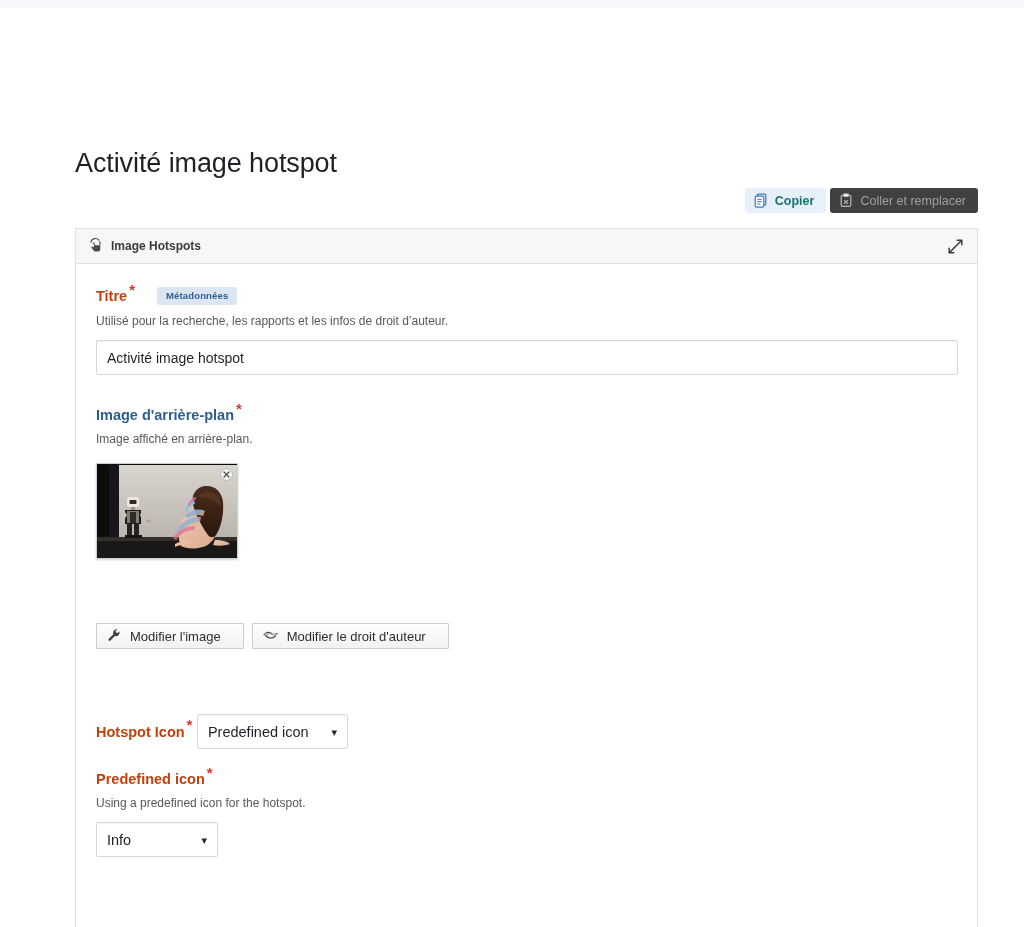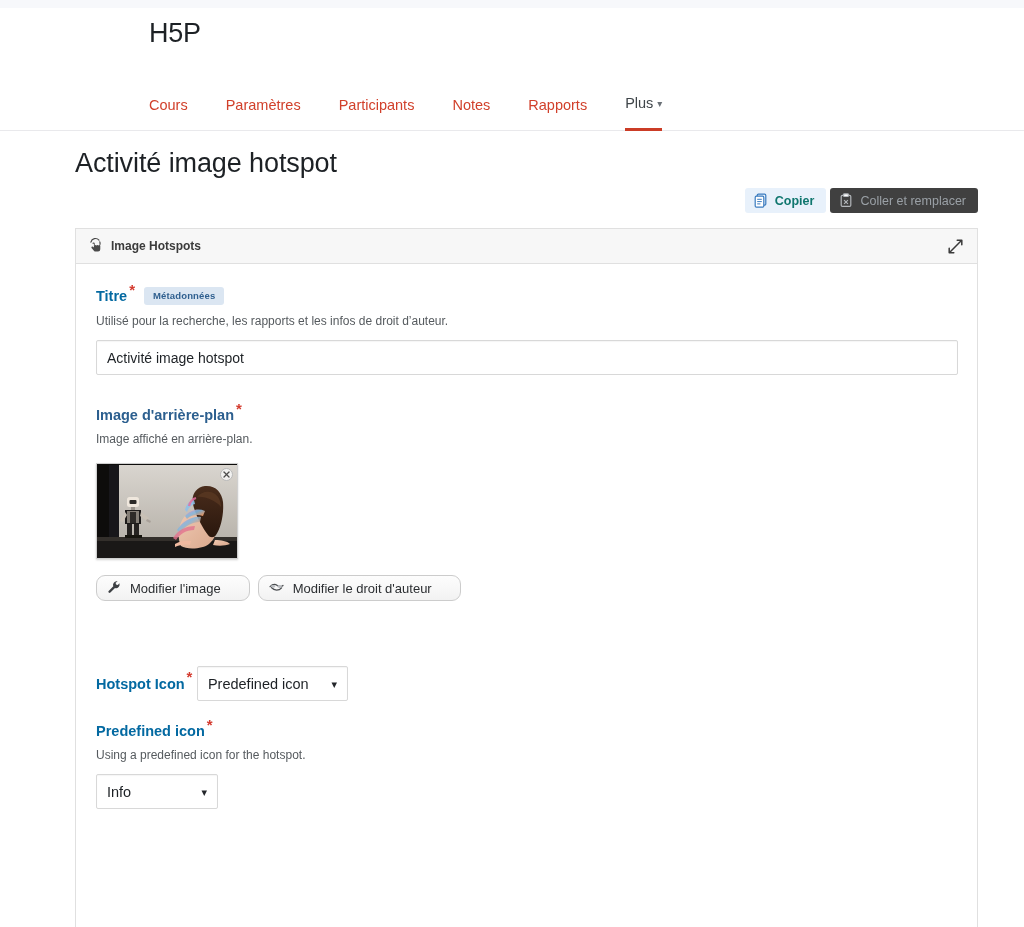--- a/index.html
+++ b/index.html
@@ -84,28 +84,28 @@
     position: absolute; right: 12px; top: 50%; transform: translateY(-50%);
     width: 20px; height: 20px; cursor: pointer;
     display: flex; align-items: center; justify-content: center;
   }
 
   .panel-body { padding: 22px 20px 0 20px; }
 
   
   .field { margin-bottom: 0; }
   .flabel {
-    font-size: 14.5px; font-weight: 700; color: #0369a1;
+    font-size: 14.5px; font-weight: 700; color: #c2410c;
     display: inline-block; line-height: 20px;
   }
   .flabel.link { color: #2c5f8f; }
   .req { color: #d43b2f; font-size: 15px; font-weight: 700; margin-left: 2px;
          vertical-align: super; line-height: 0; }
   .badge {
-    display: inline-block; margin-left: 9px;
+    display: inline-block; margin-left: 22px;
     background: #dbe6f2; color: #2f5f8f;
     font-size: 9.5px; font-weight: 700; letter-spacing: 0.15px;
     padding: 3px 9px 4px 9px; border-radius: 3px;
     position: relative; top: -2px; cursor: pointer;
   }
   .fdesc {
     font-size: 12px; color: #555a5e; margin-top: 6px; line-height: 16px;
   }
   .ftext {
     display: block; width: 862px; height: 35px; margin-top: 11px;
@@ -125,25 +125,26 @@
   .thumb-remove {
     position: absolute; right: 4px; top: 4px; width: 13px; height: 13px;
     border-radius: 50%; background: rgba(245,245,245,0.88);
     border: 1px solid #b9b9b9; cursor: pointer; z-index: 5;
     display: flex; align-items: center; justify-content: center;
   }
 
   .imgbtn-row { display: flex; gap: 8px; margin-top: 16px; }
   .imgbtn {
     display: inline-flex; align-items: center; gap: 9px;
-    height: 26px; padding: 0 28px 0 10px;
+    height: 26px; padding: 0 22px 0 10px;
     background: linear-gradient(#fdfdfd, #f2f2f2);
-    border: 1px solid #cccccc; border-radius: 9px;
+    border: 1px solid #cccccc; border-radius: 1px;
     font-size: 13px; color: #2b2e31; cursor: pointer; white-space: nowrap;
     font-family: "Liberation Sans", sans-serif;
+    margin-top: 48px;
   }
 
   
   .selwrap { position: relative; display: inline-block; margin-top: 11px; }
   .sel {
     appearance: none; -webkit-appearance: none;
     height: 35px; padding: 0 34px 0 10px;
     border: 1px solid #d8d8d8; border-radius: 2px; background: #fff;
     font-family: "Liberation Sans", sans-serif;
     font-size: 14.5px; color: #1d2125; outline: none; cursor: pointer;
@@ -160,32 +161,20 @@
   .gap-22 { height: 24px; }
   .gap-18 { height: 20px; }
 </style>
 </head>
 <body>
 
 <div class="page">
 
   <div class="topstrip"></div>
 
-  <div class="header">
-    <div class="brand">H5P</div>
-
-    <div class="navtabs">
-      <a class="navtab" href="#"><span>Cours</span></a>
-      <a class="navtab" href="#"><span>Paramètres</span></a>
-      <a class="navtab" href="#"><span>Participants</span></a>
-      <a class="navtab" href="#"><span>Notes</span></a>
-      <a class="navtab" href="#"><span>Rapports</span></a>
-      <a class="navtab active" href="#"><span>Plus</span><span class="caret">▾</span></a>
-    </div>
-  </div>
 
   <div class="page-title">Activité image hotspot</div>
 
   <div class="clip-row">
     <button class="clipbtn primary">
       <span>
         <svg width="14" height="15" viewBox="0 0 14 15" fill="none">
           <rect x="3.2" y="1.2" width="8.6" height="11" rx="1.2" stroke="#3a7bbf" stroke-width="1.2"></rect>
           <rect x="1.2" y="3.2" width="8.6" height="11" rx="1.2" fill="#fff" stroke="#3a7bbf" stroke-width="1.2"></rect>
           <line x1="3.2" y1="6.3" x2="7.8" y2="6.3" stroke="#3a7bbf" stroke-width="1"></line>

